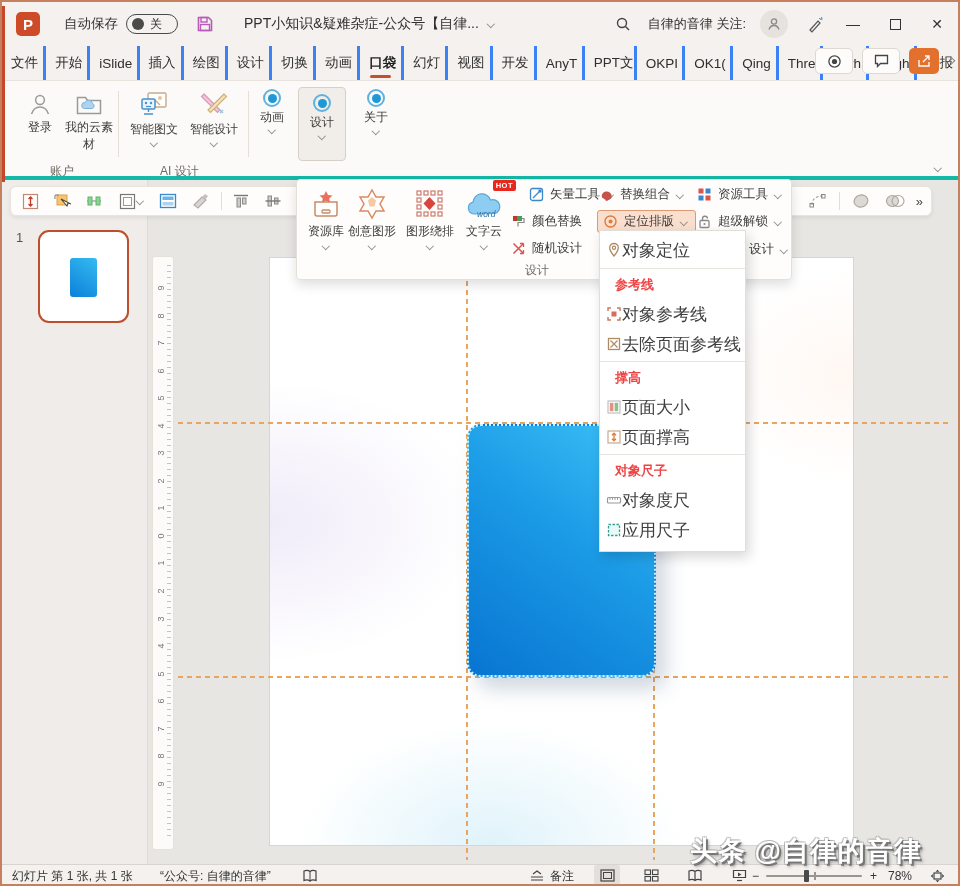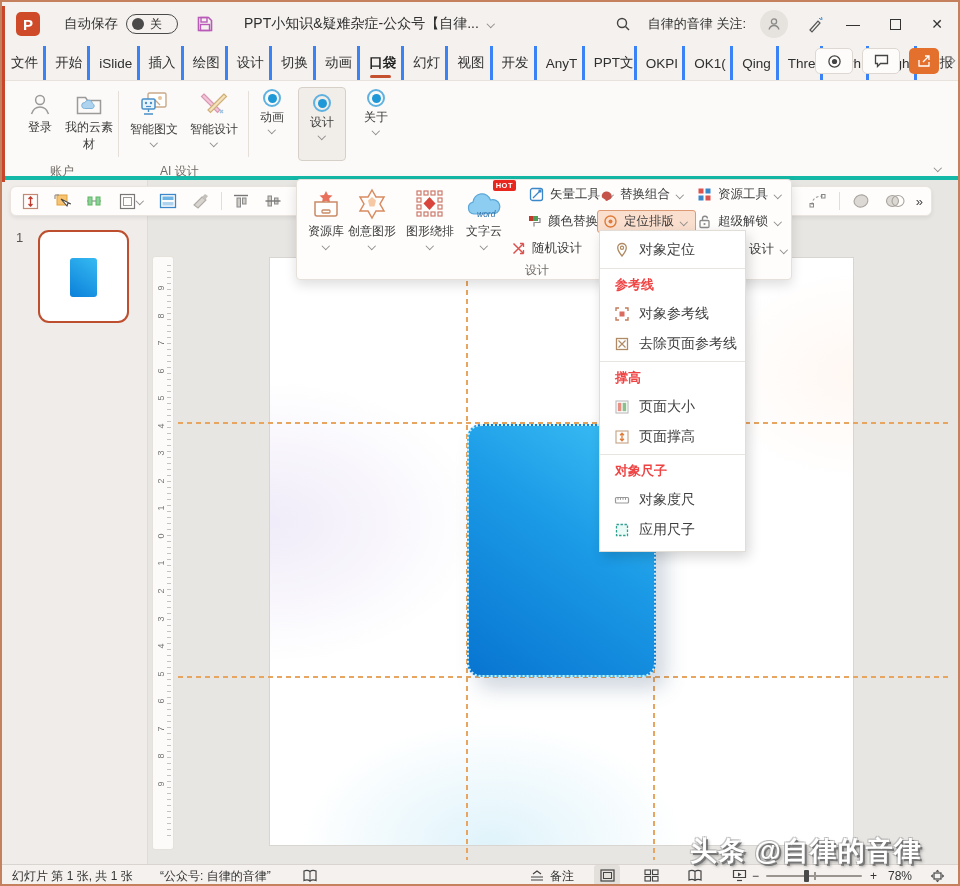--- a/index.html
+++ b/index.html
@@ -84,21 +84,21 @@
   .big-btn { position:absolute; top:6px; width:54px; display:flex; flex-direction:column; align-items:center; gap:3px; font-size:12px; color:#3b3b3b; }
   .big-btn .bicon { height:34px; display:flex; align-items:flex-end; justify-content:center; position:relative; }
   .hot-badge { position:absolute; top:-6px; right:-12px; background:#e8281e; color:#fff; font-size:7.5px; font-weight:bold; padding:1px 3px; border-radius:2px; letter-spacing:.5px; }
   .wc-word { position:absolute; bottom:1px; left:50%; transform:translateX(-38%); font-size:8.5px; color:#2d6fa8; font-style:italic; }
   .small-item { position:absolute; display:flex; align-items:center; gap:6px; font-size:12.5px; color:#3b3b3b; white-space:nowrap; }
   .hl { background:#fbdfce; border:1px solid #dd9a72; border-radius:3px; padding:2px 7px 2px 5px; }
   .fly-group-label { position:absolute; left:228px; top:82px; font-size:12px; color:#6f6a64; }
 
   
   #dropdown { position:absolute; left:597px; top:228px; width:147px; background:#fff; border:1px solid #e2ddd7; box-shadow:3px 5px 12px rgba(0,0,0,.16); z-index:20; padding:3px 0 6px; }
-  .mi { height:30px; display:flex; align-items:center; gap:9px; padding-left:14px; font-size:14px; color:#3f3f3f; }
+  .mi { height:30px; display:flex; align-items:center; padding-left:6px; font-size:17px; color:#3f3f3f; }
   .mh { height:28px; display:flex; align-items:center; padding-left:15px; font-size:13px; font-weight:bold; color:#ef4444; }
   .mdiv { height:1px; background:#e8e4df; margin:2px 0; }
 
   
   #statusbar { position:absolute; left:0; top:862px; width:100%; height:22px; background:#f4f1ee; border-top:1px solid #d9d4cf; font-size:12px; color:#333; }
   .sb-item { position:absolute; top:0; height:22px; display:flex; align-items:center; gap:5px; }
   .view-btn { width:26px; height:20px; display:flex; align-items:center; justify-content:center; border-radius:3px; }
   .view-btn.active { background:#e3dfda; }
   .zoom-track { position:relative; width:96px; height:2px; background:#9a968f; border-radius:1px; }
   .zoom-track .tickc { position:absolute; left:50%; top:-3px; width:1.5px; height:8px; background:#9a968f; }
@@ -511,21 +511,21 @@
 
     <div class="small-item" style="left:232px; top:6px;">
       <svg width="15" height="15" viewBox="0 0 15 15">
           <rect x="1.5" y="1.5" width="12" height="12" rx="2" fill="none" stroke="#3a87c9" stroke-width="1.3"></rect>
           <path d="M4 11L11 4" stroke="#3a87c9" stroke-width="1.2"></path>
           <rect x="9.5" y="2.5" width="3" height="3" fill="#3a87c9"></rect>
         </svg>
       <span>矢量工具</span>
       <i class="chev"></i>
     </div>
-    <div class="small-item" style="left:230px; top:33px;">
+    <div class="small-item" style="left:214px; top:33px;">
       <svg width="15" height="15" viewBox="0 0 15 15">
           <rect x="2" y="2" width="9" height="5" fill="#4a9e57"></rect>
           <rect x="2" y="2" width="4" height="5" fill="#c0392b"></rect>
           <path d="M11 4.5h2v4h-6v4" fill="none" stroke="#888" stroke-width="1.2"></path>
         </svg>
       <span>颜色替换</span>
     </div>
     <div class="small-item" style="left:214px; top:60px;">
       <svg width="15" height="15" viewBox="0 0 15 15">
           <path d="M2.5 2.5l10 10M12.5 2.5l-10 10" stroke="#d9534f" stroke-width="1.5"></path>

